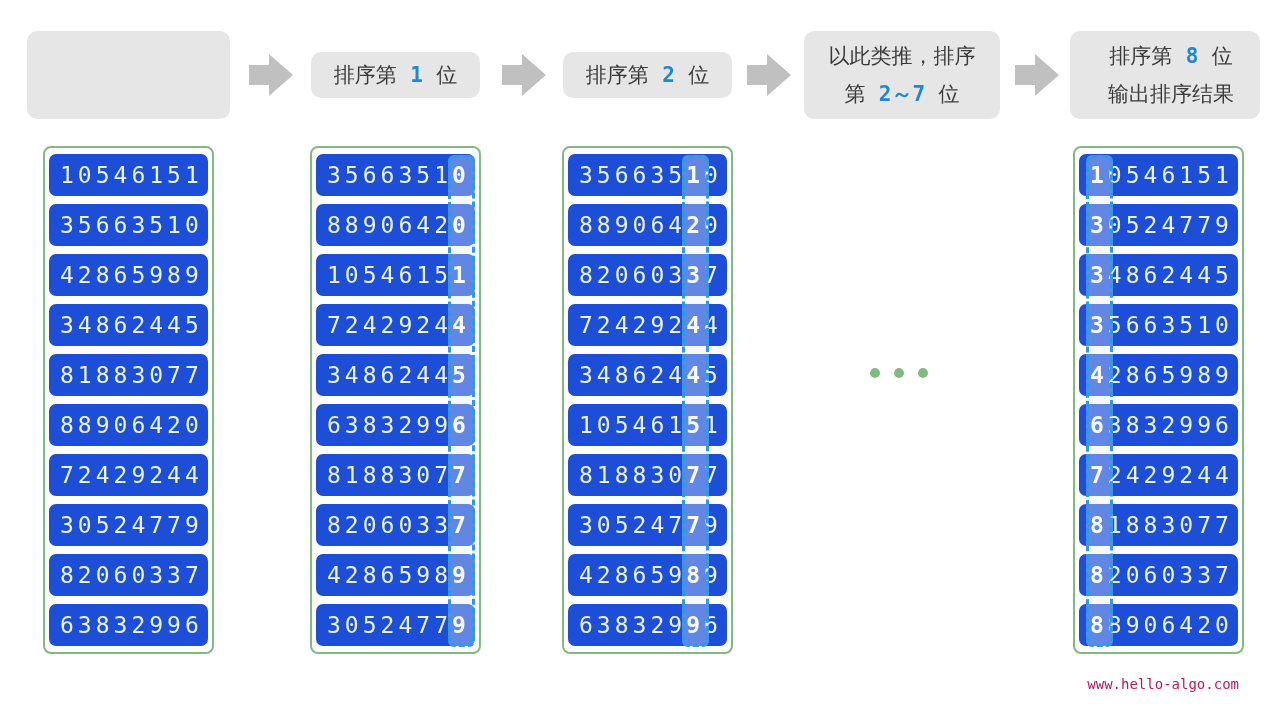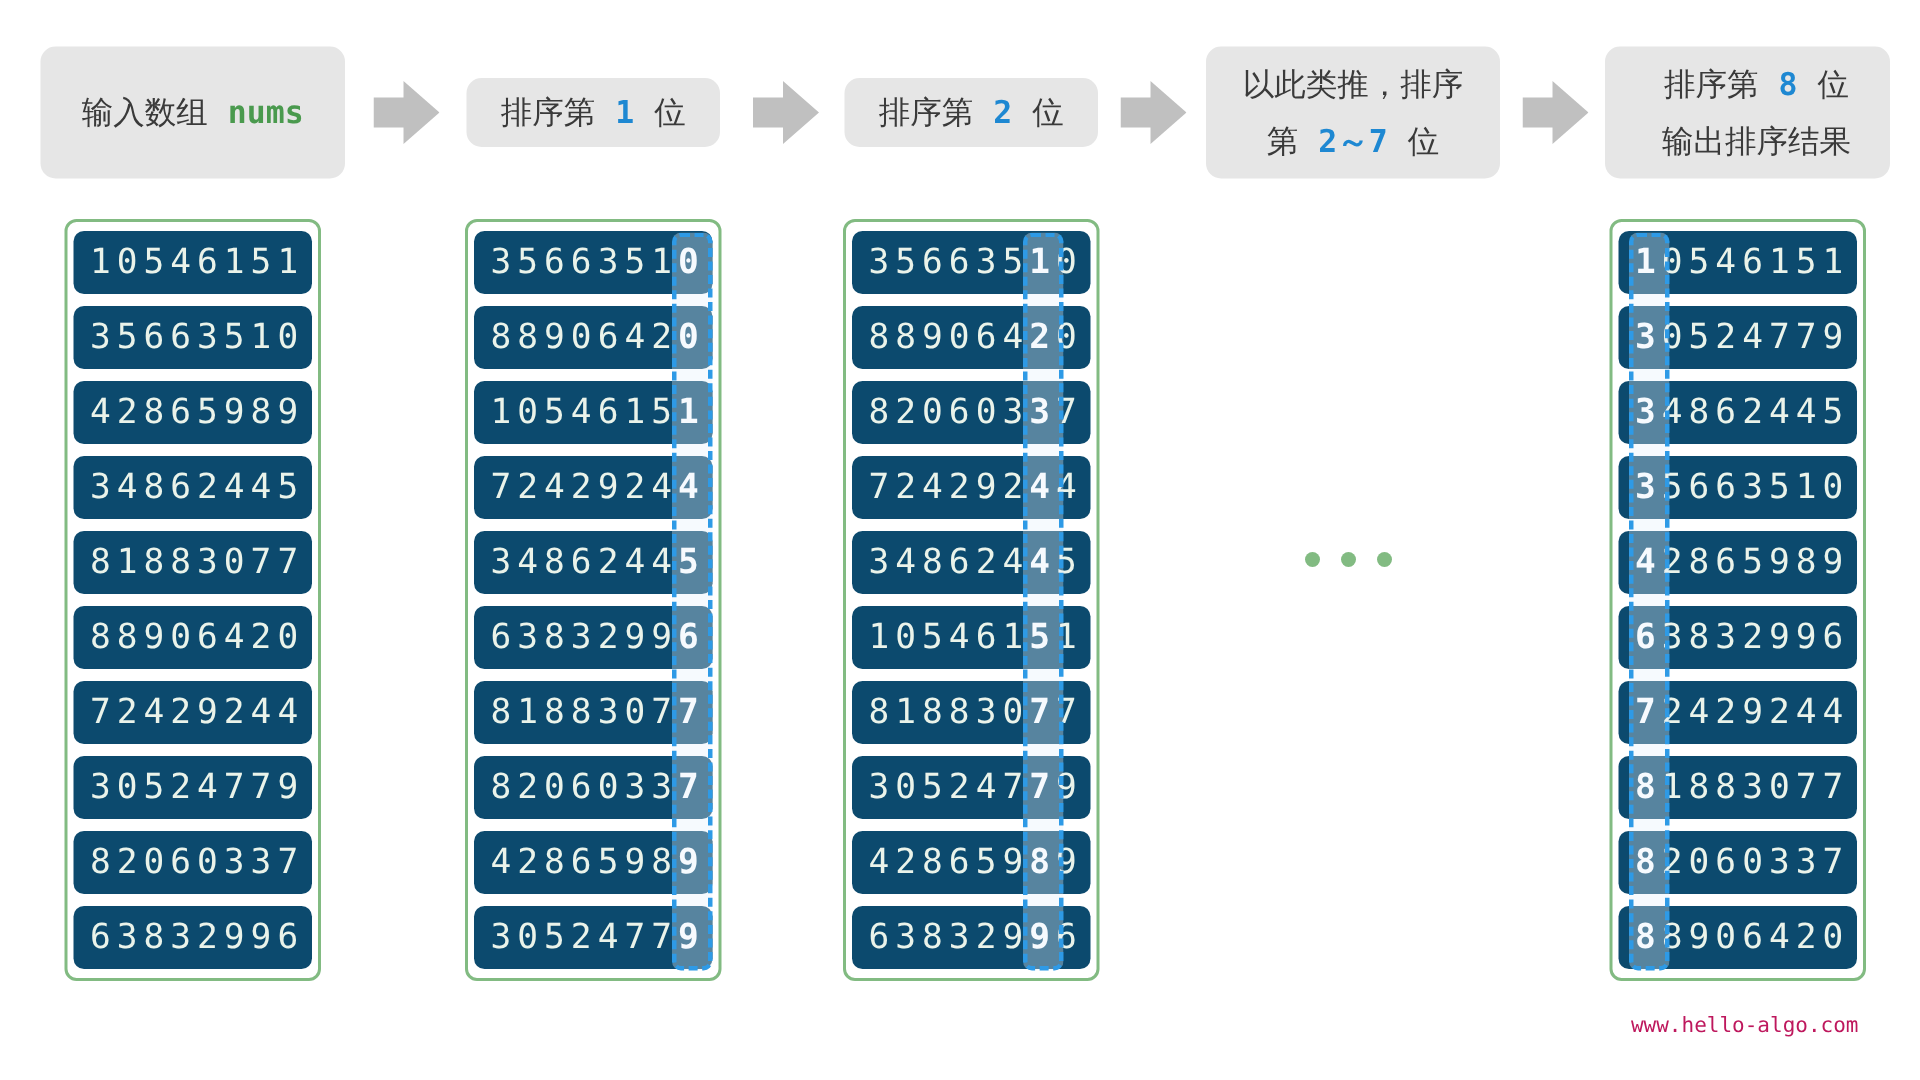--- a/index.html
+++ b/index.html
@@ -18,21 +18,21 @@
   .mono { font-family: "DejaVu Sans Mono", monospace; }
   .arrow {
     position: absolute; width: 44px; height: 42px;
   }
   .col {
     position: absolute; top: 146px; height: 508px;
     border: 2px solid #82bb82; border-radius: 8px; box-sizing: border-box;
   }
   .cell {
     position: absolute; left: 4px; right: 4px; height: 42px;
-    background: #0c4a6e; border-radius: 7px;
+    background: #1d4ed8; border-radius: 7px;
     color: #eaf3ea; font-family: "DejaVu Sans Mono", monospace; font-size: 23px;
     letter-spacing: 4px; line-height: 42px; padding-left: 11px; box-sizing: border-box;
     white-space: nowrap;
   }
   .cell .digit { font-weight: bold; color: #ffffff; }
   .highlight {
     position: absolute; width: 27px; top: 7px; height: 492px;
     background: rgba(230,242,252,0.35);
     border: 3px dashed #2e9ae6; border-radius: 6px; box-sizing: border-box;
   }
@@ -42,24 +42,20 @@
   .dot { width: 10px; height: 10px; border-radius: 50%; background: #82bb82; }
   .watermark {
     position: absolute; right: 41px; top: 676px;
     font-family: "DejaVu Sans Mono", monospace; font-size: 14px; color: #be185d;
   }
 </style>
 </head>
 <body>
 
 <div class="step-label" style="left:27px; top:31px; width:203px; height:88px;">
-  <div>
-    <span>输入数组</span>&nbsp;
-    <span class="hl-green">nums</span>
-  </div>
 </div>
 
 <svg class="arrow" style="left:249px; top:54px;" viewBox="0 0 44 42">
     <polygon points="0,11 20,11 20,0 44,21 20,42 20,31 0,31" fill="#c0c0c0"></polygon>
   </svg>
 
 <div class="step-label" style="left:311px; top:52px; width:169px; height:46px;">
   <div>
     <span>排序第</span>&nbsp;
     <span class="hl-blue">1</span>&nbsp;

